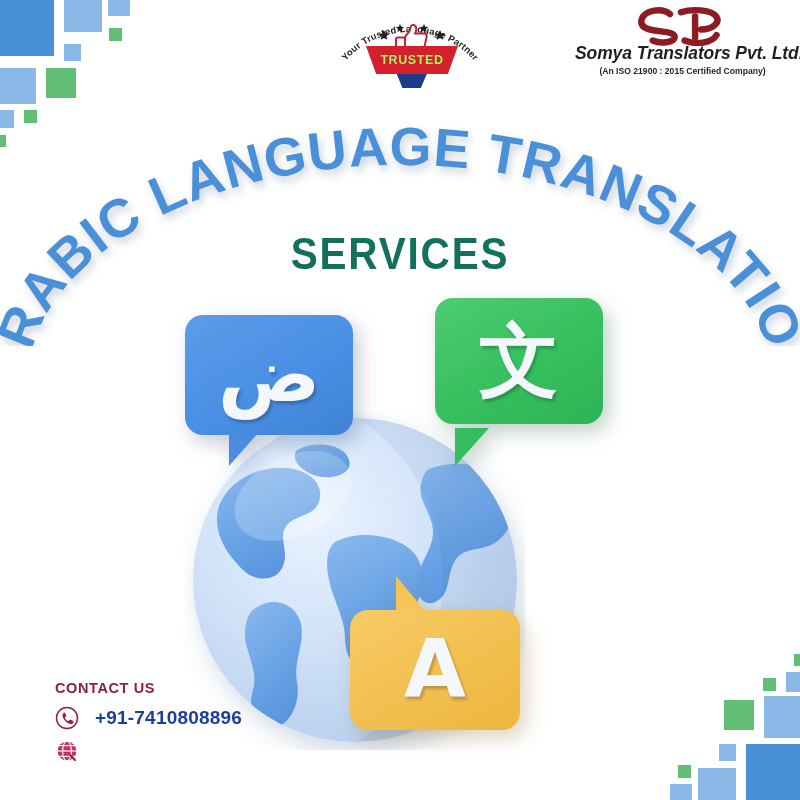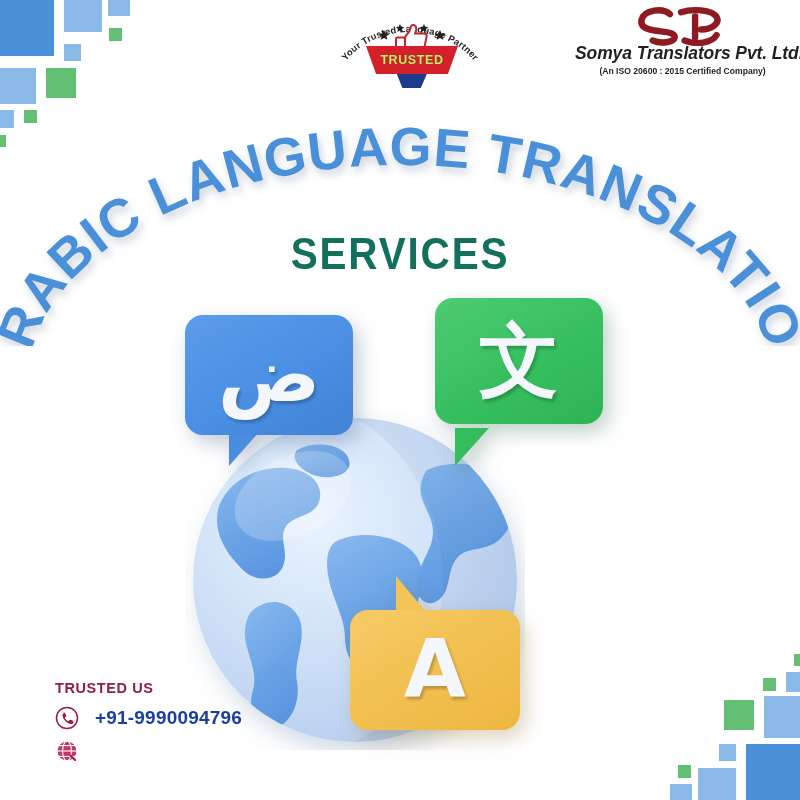--- a/index.html
+++ b/index.html
@@ -139,21 +139,21 @@
   </div>
 
   <div class="somya">
     <svg class="somya-mark" viewBox="0 0 120 46">
       <path d="M46 11 C38 4 18 6 15 17 C12 27 26 29 36 30 C45 31 52 32 51 37 C50 42 36 44 27 40" fill="none" stroke="#8e1b22" stroke-width="7" stroke-linecap="round"></path>
       <path d="M58 9 C70 5 92 6 97 14 C101 21 92 28 80 28" fill="none" stroke="#8e1b22" stroke-width="7" stroke-linecap="round"></path>
       <rect x="70" y="10" width="7" height="30" rx="3" fill="#8e1b22"></rect>
       <path d="M62 40 C74 45 92 43 97 34" fill="none" stroke="#8e1b22" stroke-width="7" stroke-linecap="round"></path>
     </svg>
     <div class="somya-name">Somya Translators Pvt. Ltd.</div>
-    <div class="somya-iso">(An ISO 20600 : 2015 Certified Company)</div>
+    <div class="somya-iso">(An ISO 21900 : 2015 Certified Company)</div>
   </div>
 
   <svg class="arc-wrap" viewBox="0 0 800 250">
     <defs>
       <path id="arcpath" d="M 34,248 A 372 218 0 0 1 766,248"></path>
       <filter id="softshadow" x="-20%" y="-20%" width="140%" height="140%">
         <feDropShadow dx="3" dy="5" stdDeviation="4" flood-color="#7a8ea5" flood-opacity="0.38"></feDropShadow>
       </filter>
     </defs>
     <text filter="url(#softshadow)"><textPath href="#arcpath" startOffset="50%" text-anchor="middle">ARABIC LANGUAGE TRANSLATION</textPath></text>
@@ -226,30 +226,30 @@
 
     <div class="bub bub-yellow">
       <div class="tail"></div>
       <div class="body">
         <span class="glyph">A</span>
       </div>
     </div>
   </div>
 
   <div class="contact">
-    <div class="contact-title">TRUSTED US</div>
+    <div class="contact-title">CONTACT US</div>
 
     <div class="crow">
       <svg class="ci" viewBox="0 0 24 24">
         <circle cx="12" cy="12" r="10.5" fill="none" stroke="#9e1b42" stroke-width="1.5"></circle>
         <path d="M8.2 6.6 c1 -.5 1.8 .1 2.2 1 l.7 1.6 c.3 .7 .1 1.2 -.4 1.6 l-.7 .6 c-.2 .2 -.2 .4 -.1 .6
                  c.6 1.3 1.7 2.4 3 3 c.2 .1 .4 .1 .6 -.1 l.6 -.7 c.4 -.5 .9 -.7 1.6 -.4 l1.6 .7
                  c.9 .4 1.5 1.2 1 2.2 c-.4 .8 -1.3 1.4 -2.3 1.3 c-4 -.4 -8.1 -4.5 -8.5 -8.5 c-.1 -1 .5 -1.9 1.3 -2.3 Z" fill="#9e1b42"></path>
       </svg>
-      <div class="ctext">+91-9990094796</div>
+      <div class="ctext">+91-7410808896</div>
     </div>
 
     <div class="crow">
       <svg class="ci" viewBox="0 0 24 24">
         <circle cx="12" cy="12" r="10" fill="#c0356a"></circle>
         <g stroke="#ffffff" stroke-width="1.1" fill="none">
           <ellipse cx="12" cy="12" rx="10" ry="10"></ellipse>
           <ellipse cx="12" cy="12" rx="4.4" ry="10"></ellipse>
           <line x1="2" y1="12" x2="22" y2="12"></line>
           <path d="M3.6 6.6 h16.8"></path>

